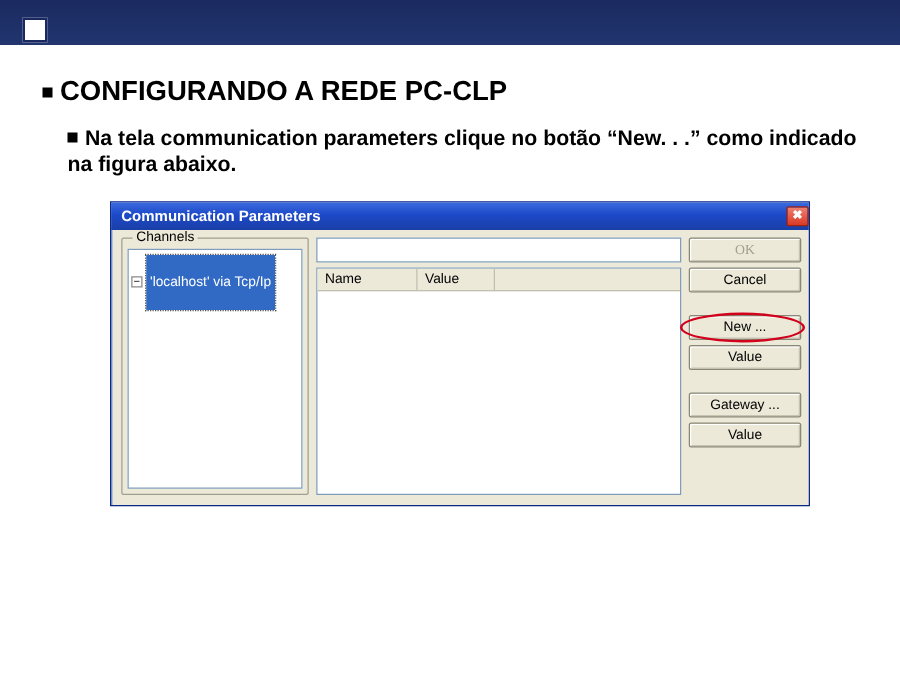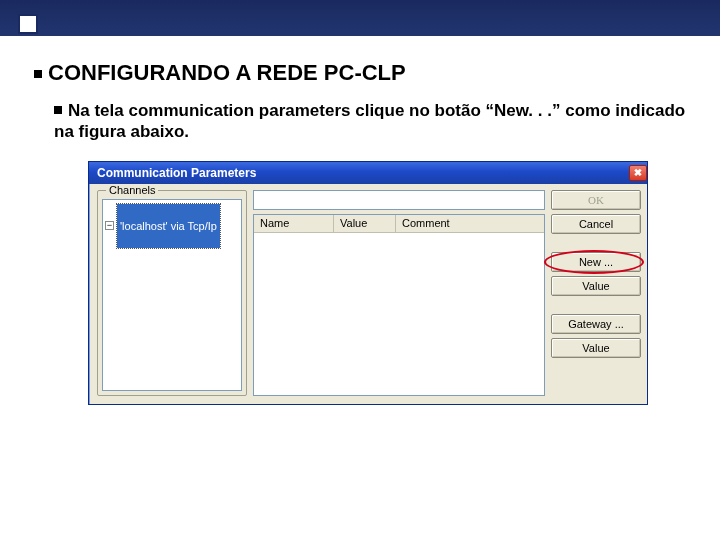--- a/index.html
+++ b/index.html
@@ -231,21 +231,20 @@
           </div>
         </div>
       </div>
 
       <div class="mid-col">
         <div class="mid-top"></div>
         <div class="grid">
           <div class="grid-header">
             <div class="gh name">Name</div>
             <div class="gh value">Value</div>
-            <div class="gh comment">Comment</div>
           </div>
         </div>
       </div>
 
       <div class="btn-col">
         <div class="winbtn disabled">OK</div>
         <div class="winbtn">Cancel</div>
         <div class="btn-gap"></div>
         <div class="winbtn">New ...<div class="highlight-ring"></div></div>
         <div class="winbtn">Value</div>

